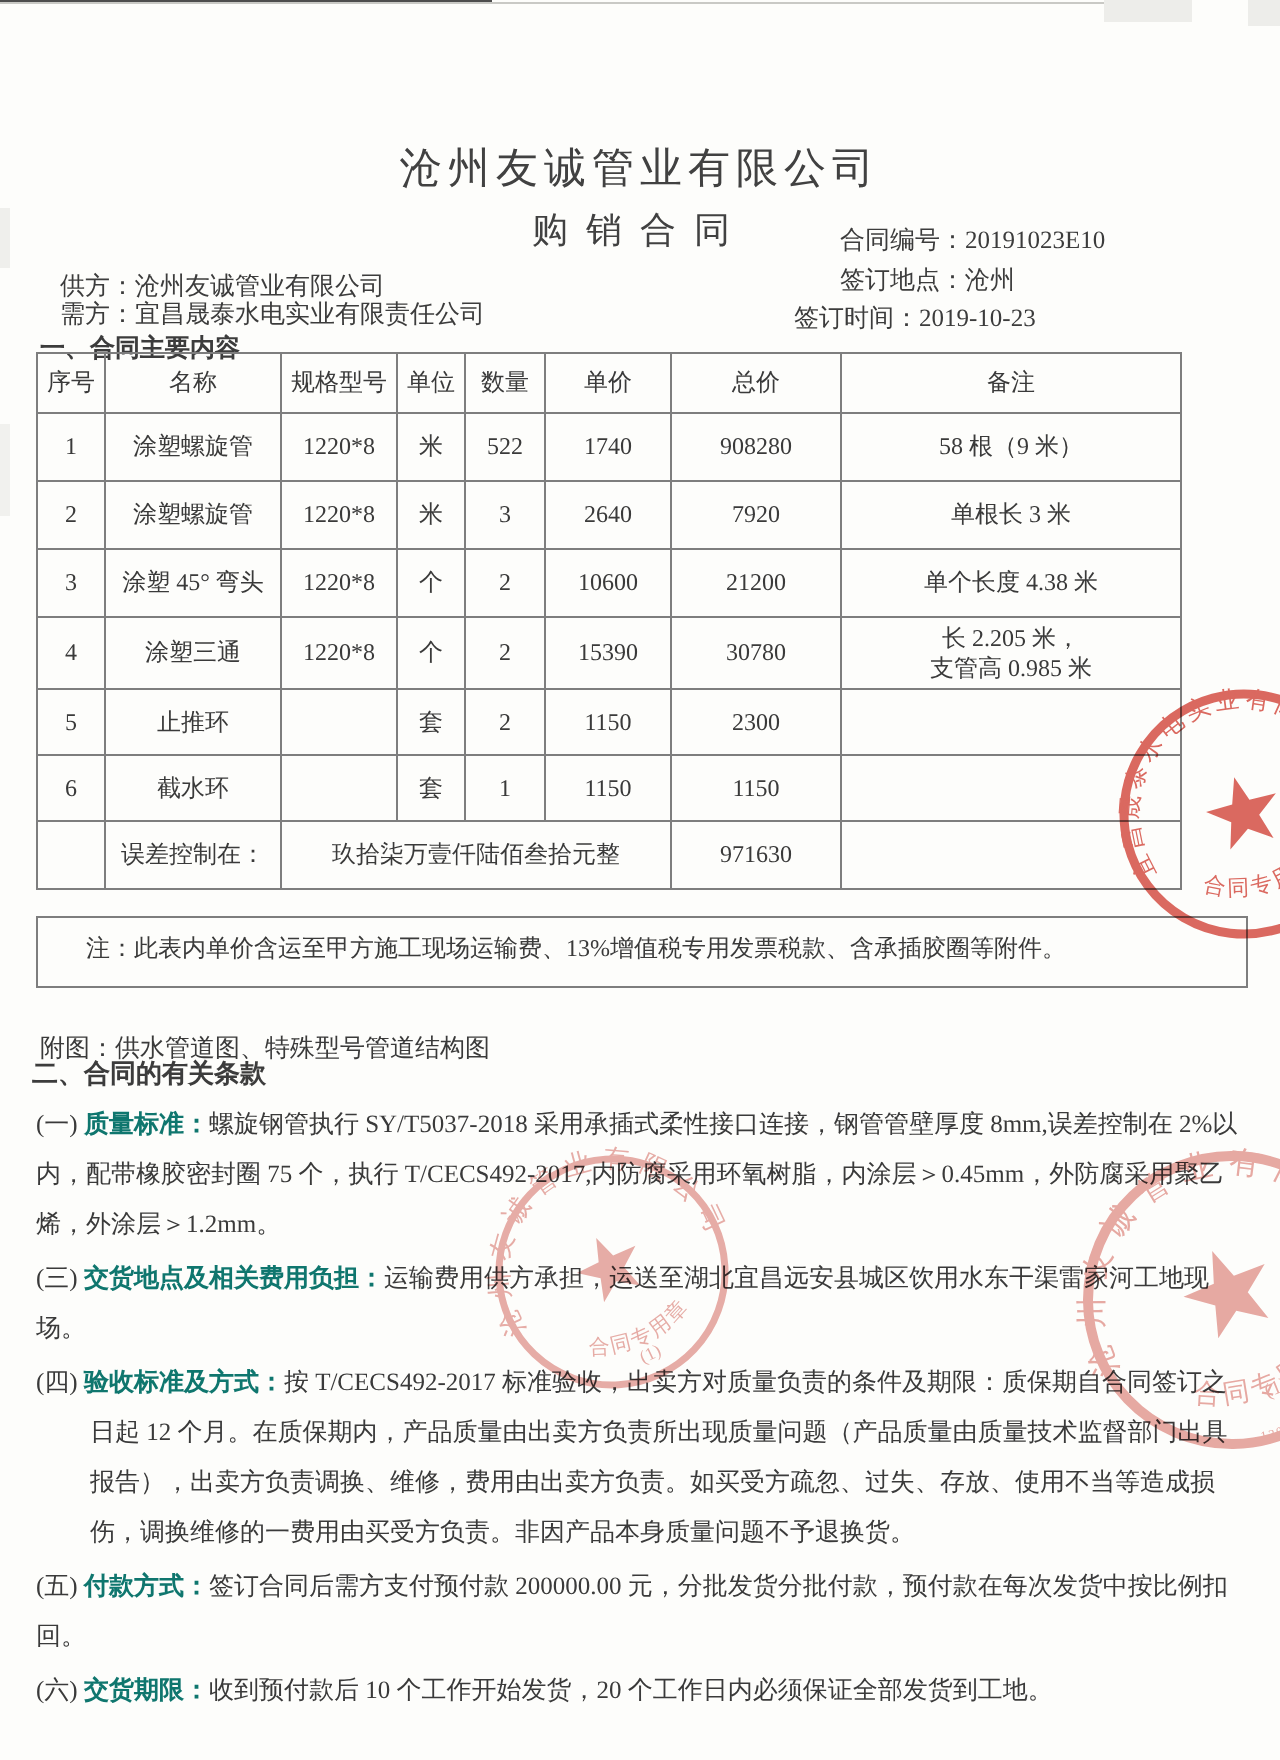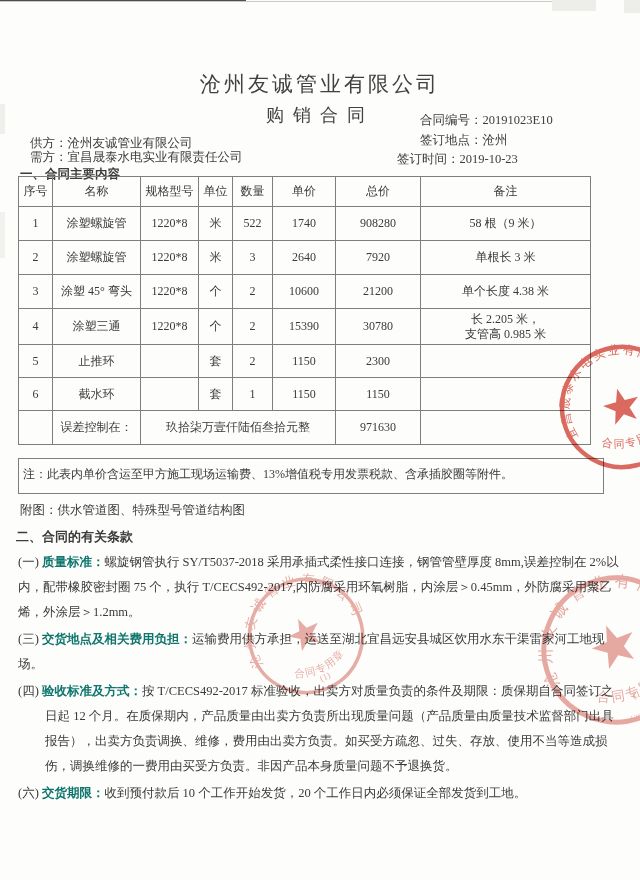--- a/index.html
+++ b/index.html
@@ -29,22 +29,22 @@
   .sec1{left:20px;top:166px;font-size:12.5px;font-weight:bold;color:#3c3c3c;}
   
   table.items{left:18px;top:176px;position:absolute;border-collapse:collapse;table-layout:fixed;width:572px;}
   table.items td,table.items th{
     border:1px solid #7e7e7e;text-align:center;vertical-align:middle;
     font-size:12px;font-weight:normal;color:#3a3a3a;padding:1px 2px;overflow:hidden;
   }
   tr.hdr{height:30px;} tr.r{height:34px;} tr.r4{height:36px;} tr.r56{height:33px;} tr.tot{height:34px;}
   td.remark4{white-space:pre-line;line-height:15px;}
   
-  .notebox{left:18px;top:458px;width:572px;height:22px;border:1px solid #7e7e7e;padding:7px 8px 5px 4px;font-size:12px;}
-  .attach{left:20px;top:502px;font-size:12.5px;}
+  .notebox{left:18px;top:458px;width:572px;height:22px;border:1px solid #7e7e7e;padding:7px 8px 5px 24px;font-size:12px;}
+  .attach{left:20px;top:516px;font-size:12.5px;}
   .sec2{left:16px;top:528px;font-size:13px;font-weight:bold;color:#3c3c3c;}
   .clauses{left:18px;top:550px;width:606px;font-size:12.5px;line-height:25px;}
   .clause{margin:0 0 2px 0;}
   .clause.hang{padding-left:27px;text-indent:-27px;}
   .clause .ct{font-weight:bold;color:#0f766e;}
   
   .seal{position:absolute;mix-blend-mode:multiply;pointer-events:none;}
   .seal-a{color:#d5493e;opacity:.82;}
   .seal-b{color:#df8f88;opacity:.72;}
   .seal-c{color:#e2938c;opacity:.78;}
@@ -164,20 +164,21 @@
   </table>
 
 <div class="abs notebox">注：此表内单价含运至甲方施工现场运输费、13%增值税专用发票税款、含承插胶圈等附件。</div>
 <div class="abs attach">附图：供水管道图、特殊型号管道结构图</div>
 <div class="abs sec2">二、合同的有关条款</div>
 
 <div class="abs clauses">
   <p class="clause"><span>(一)</span> <span class="ct">质量标准：</span><span>螺旋钢管执行 SY/T5037-2018 采用承插式柔性接口连接，钢管管壁厚度 8mm,误差控制在 2%以内，配带橡胶密封圈 75 个，执行 T/CECS492-2017,内防腐采用环氧树脂，内涂层＞0.45mm，外防腐采用聚乙烯，外涂层＞1.2mm。</span></p>
   <p class="clause"><span>(三)</span> <span class="ct">交货地点及相关费用负担：</span><span>运输费用供方承担，运送至湖北宜昌远安县城区饮用水东干渠雷家河工地现场。</span></p>
   <p class="clause hang"><span>(四)</span> <span class="ct">验收标准及方式：</span><span>按 T/CECS492-2017 标准验收，出卖方对质量负责的条件及期限：质保期自合同签订之日起 12 个月。在质保期内，产品质量由出卖方负责所出现质量问题（产品质量由质量技术监督部门出具报告），出卖方负责调换、维修，费用由出卖方负责。如买受方疏忽、过失、存放、使用不当等造成损伤，调换维修的一费用由买受方负责。非因产品本身质量问题不予退换货。</span></p>
+  <p class="clause"><span>(五)</span> <span class="ct">付款方式：</span><span>签订合同后需方支付预付款 200000.00 元，分批发货分批付款，预付款在每次发货中按比例扣回。</span></p>
   <p class="clause"><span>(六)</span> <span class="ct">交货期限：</span><span>收到预付款后 10 个工作开始发货，20 个工作日内必须保证全部发货到工地。</span></p>
 
 </div>
 
 <svg class="seal seal-a" style="left:547px;top:332px;width:150px;height:150px" viewBox="-75 -75 150 150">
   <g transform="rotate(-15)">
     <circle r="60" fill="none" stroke="currentColor" stroke-width="4.5"></circle>
     <defs>
       <path id="sa-top" d="M -48,22 A 53,53 0 1 1 48,22" fill="none"></path>
       <path id="sa-bot" d="M -32,30 A 56,56 0 0 0 32,30" fill="none"></path>

